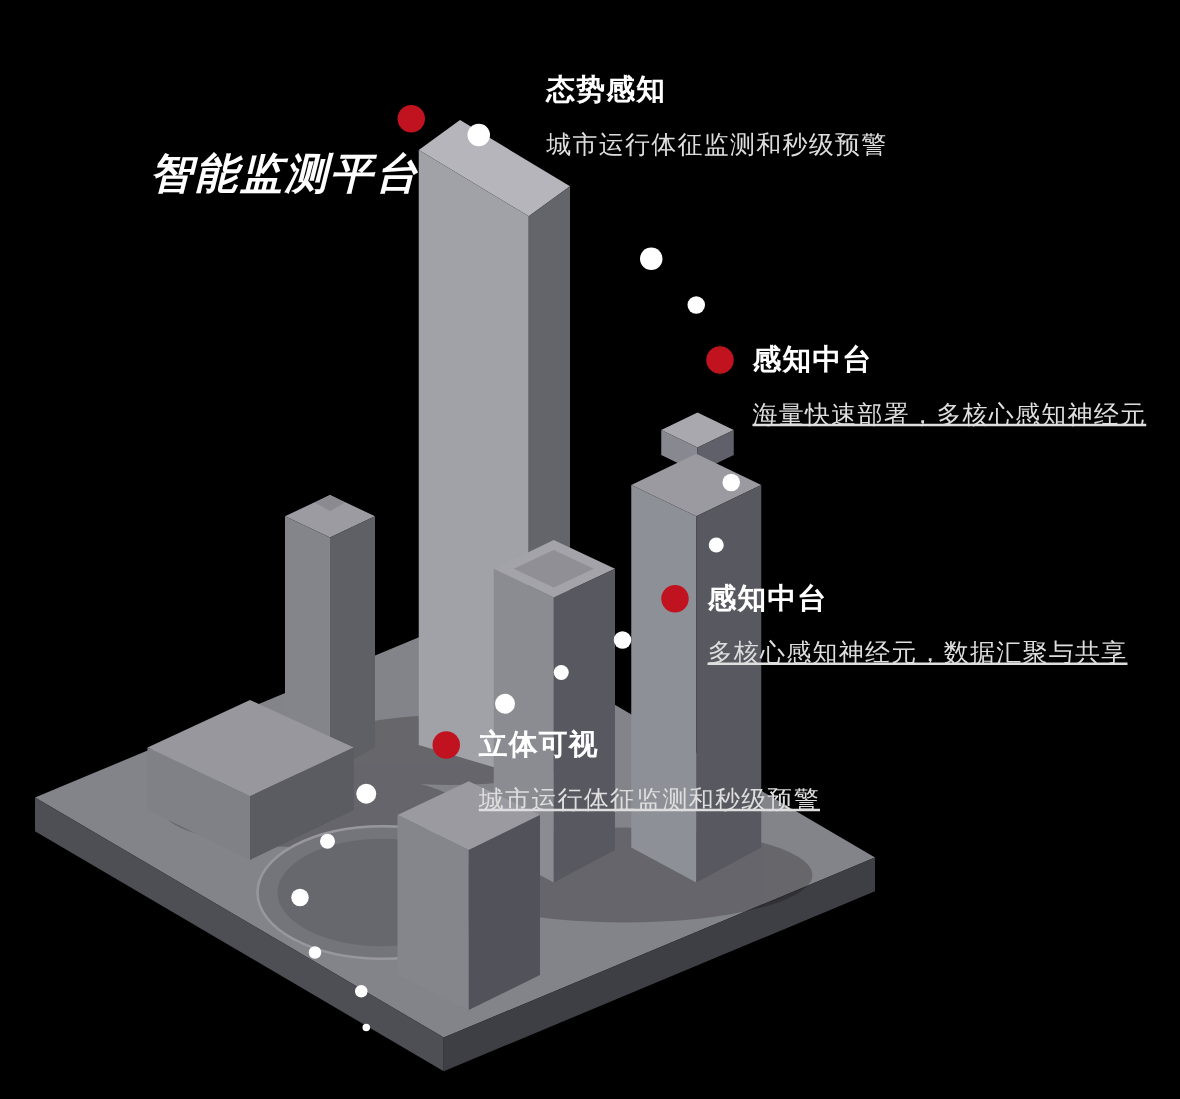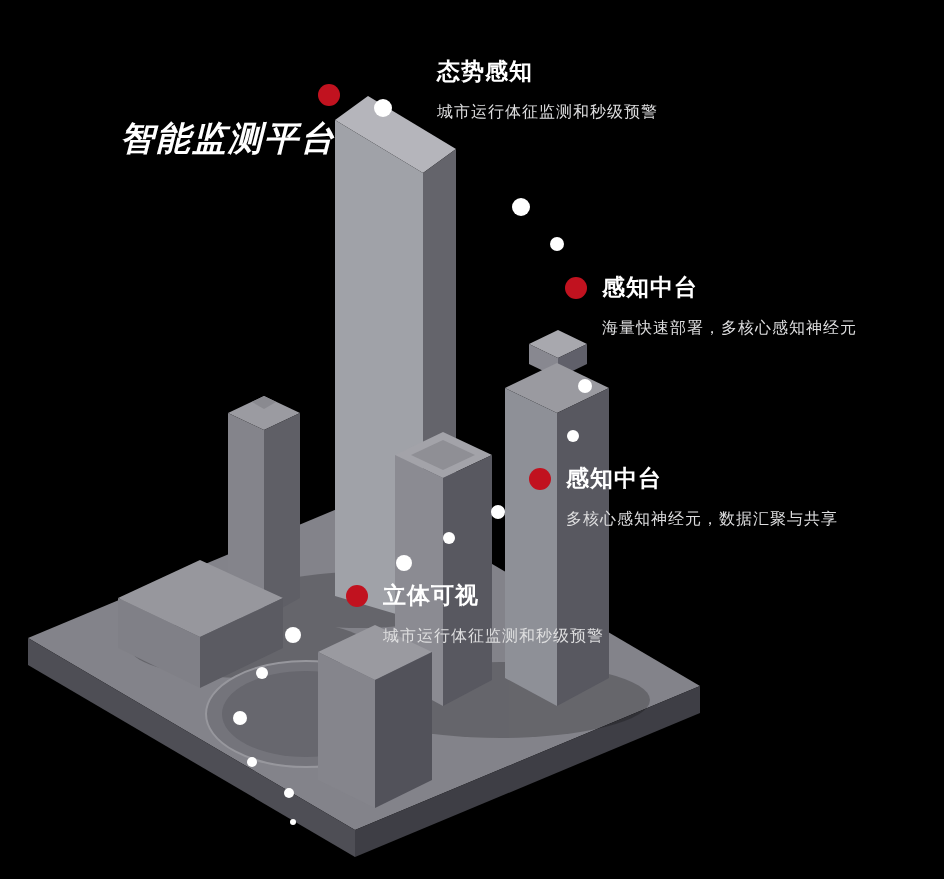--- a/index.html
+++ b/index.html
@@ -25,25 +25,25 @@
   }
   .red-dot{
     width:22px;height:22px;border-radius:50%;
     background:var(--accent-red,#c1121f);
     display:inline-block;flex:0 0 auto;
   }
   .title-dot{position:absolute;left:318px;top:84px;z-index:3;}
   .feature{position:absolute;z-index:3;white-space:nowrap;}
   .feature-head{display:flex;align-items:center;gap:15px;}
   .feature-label{color:#ffffff;font-size:23px;font-weight:700;letter-spacing:1px;}
-  .feature-desc{color:#dededf;font-size:16px;margin-top:15px;letter-spacing:1px;}
+  .feature-desc{color:#dededf;font-size:20px;margin-top:15px;letter-spacing:1px;}
   .f1{left:437px;top:56px;}
   .f1 .feature-desc{margin-left:0;}
   .f2{left:565px;top:272px;}
-  .f2 .feature-desc,.f3 .feature-desc,.f4 .feature-desc{margin-left:37px;}
+  .f2 .feature-desc,.f3 .feature-desc,.f4 .feature-desc{margin-left:37px;text-decoration:underline;}
   .f3{left:529px;top:463px;}
   .f4{left:346px;top:580px;}
 </style>
 </head>
 <body>
 
 <div class="stage">
 
   <svg class="city-svg" width="944" height="879" viewBox="0 0 944 879">
 

